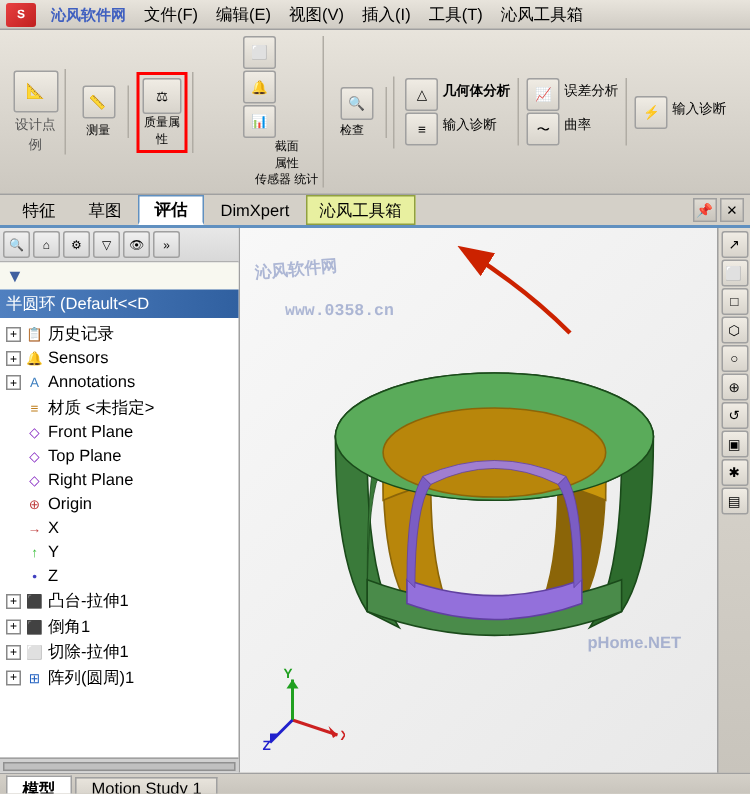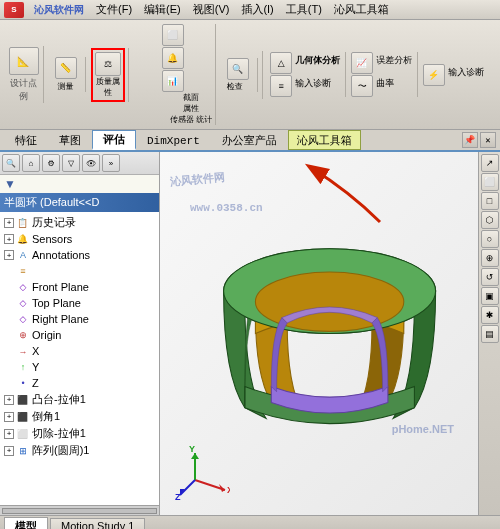--- a/index.html
+++ b/index.html
@@ -71,21 +71,20 @@
     }
 
     
     .ribbon-tabs {
       display: flex;
       align-items: center;
       background: #d4d0c8;
       border-bottom: 2px solid #6090c0;
       padding: 0 4px;
       height: 22px;
-      font-family: Liberation Mono, monospace;
     }
     .ribbon-tab {
       padding: 2px 10px;
       font-size: 11px;
       cursor: pointer;
       border: 1px solid transparent;
       border-bottom: none;
       height: 20px;
       display: flex;
       align-items: center;
@@ -378,21 +377,20 @@
     </div>
 
   </div>
 </div>
 
 <div class="ribbon-tabs">
   <div class="ribbon-tab">特征</div>
   <div class="ribbon-tab">草图</div>
   <div class="ribbon-tab active">评估</div>
   <div class="ribbon-tab">DimXpert</div>
-  <div class="ribbon-tab">办公室产品</div>
   <div class="ribbon-tab ribbon-tab-special">沁风工具箱</div>
   <div style="flex:1;"></div>
   <div style="display:flex;gap:2px;">
     <div style="width:16px;height:16px;background:linear-gradient(to bottom,#e0dcd4,#c8c4bc);border:1px solid #a0a0a0;display:flex;align-items:center;justify-content:center;font-size:9px;cursor:pointer;">📌</div>
     <div style="width:16px;height:16px;background:linear-gradient(to bottom,#e0dcd4,#c8c4bc);border:1px solid #a0a0a0;display:flex;align-items:center;justify-content:center;font-size:9px;cursor:pointer;">✕</div>
   </div>
 </div>
 
 <div class="main-area" style="height:363px;">
 
@@ -430,20 +428,21 @@
 
       <div class="tree-item">
         <div class="tree-expand">+</div>
         <div class="tree-icon" style="color:#4080c0;">A</div>
         <span>Annotations</span>
       </div>
 
       <div class="tree-item">
         <div style="width:12px;"></div>
         <div class="tree-icon" style="color:#c08020;">≡</div>
+        <span>材质 &lt;未指定&gt;</span>
       </div>
 
       <div class="tree-item">
         <div style="width:12px;"></div>
         <div class="tree-icon" style="color:#8020c0;">◇</div>
         <span>Front Plane</span>
       </div>
 
       <div class="tree-item">
         <div style="width:12px;"></div>

